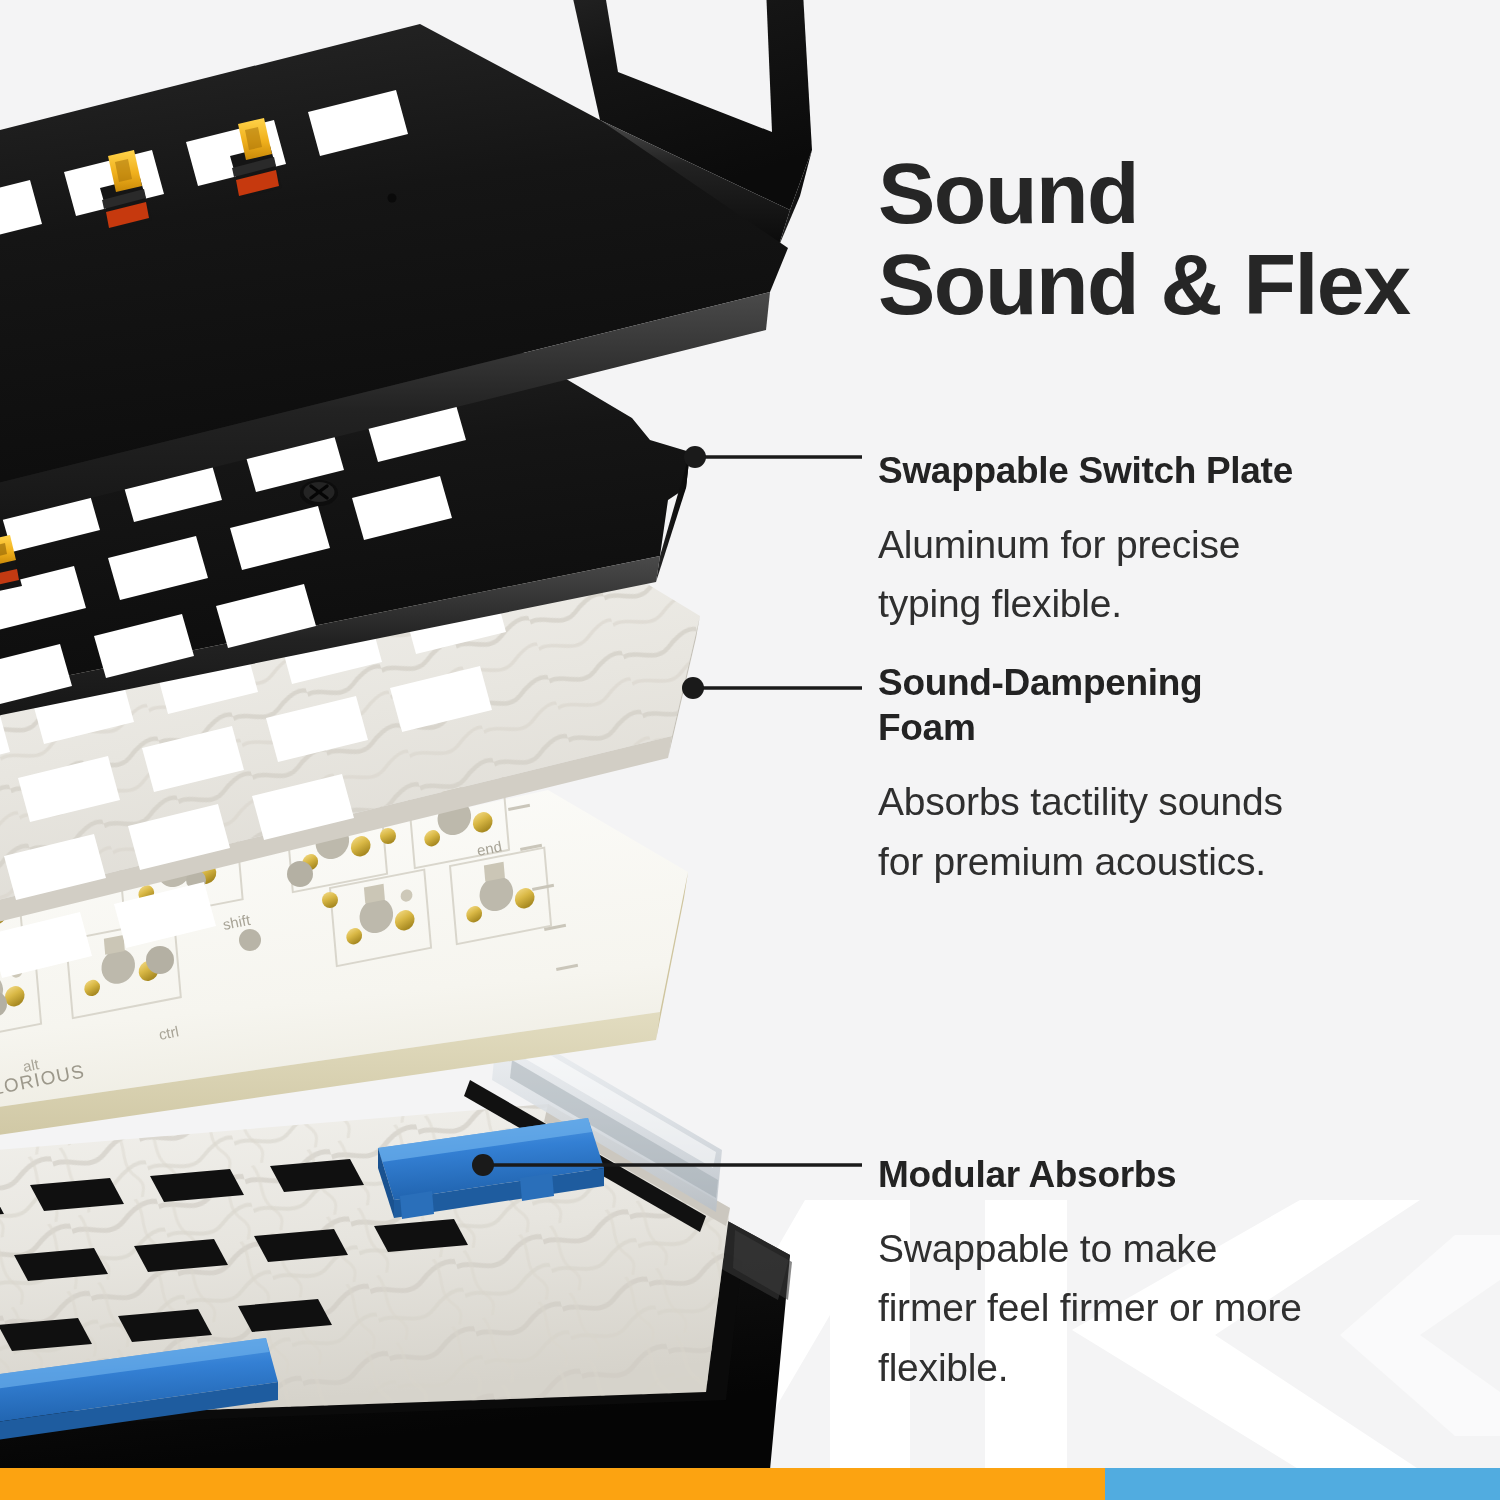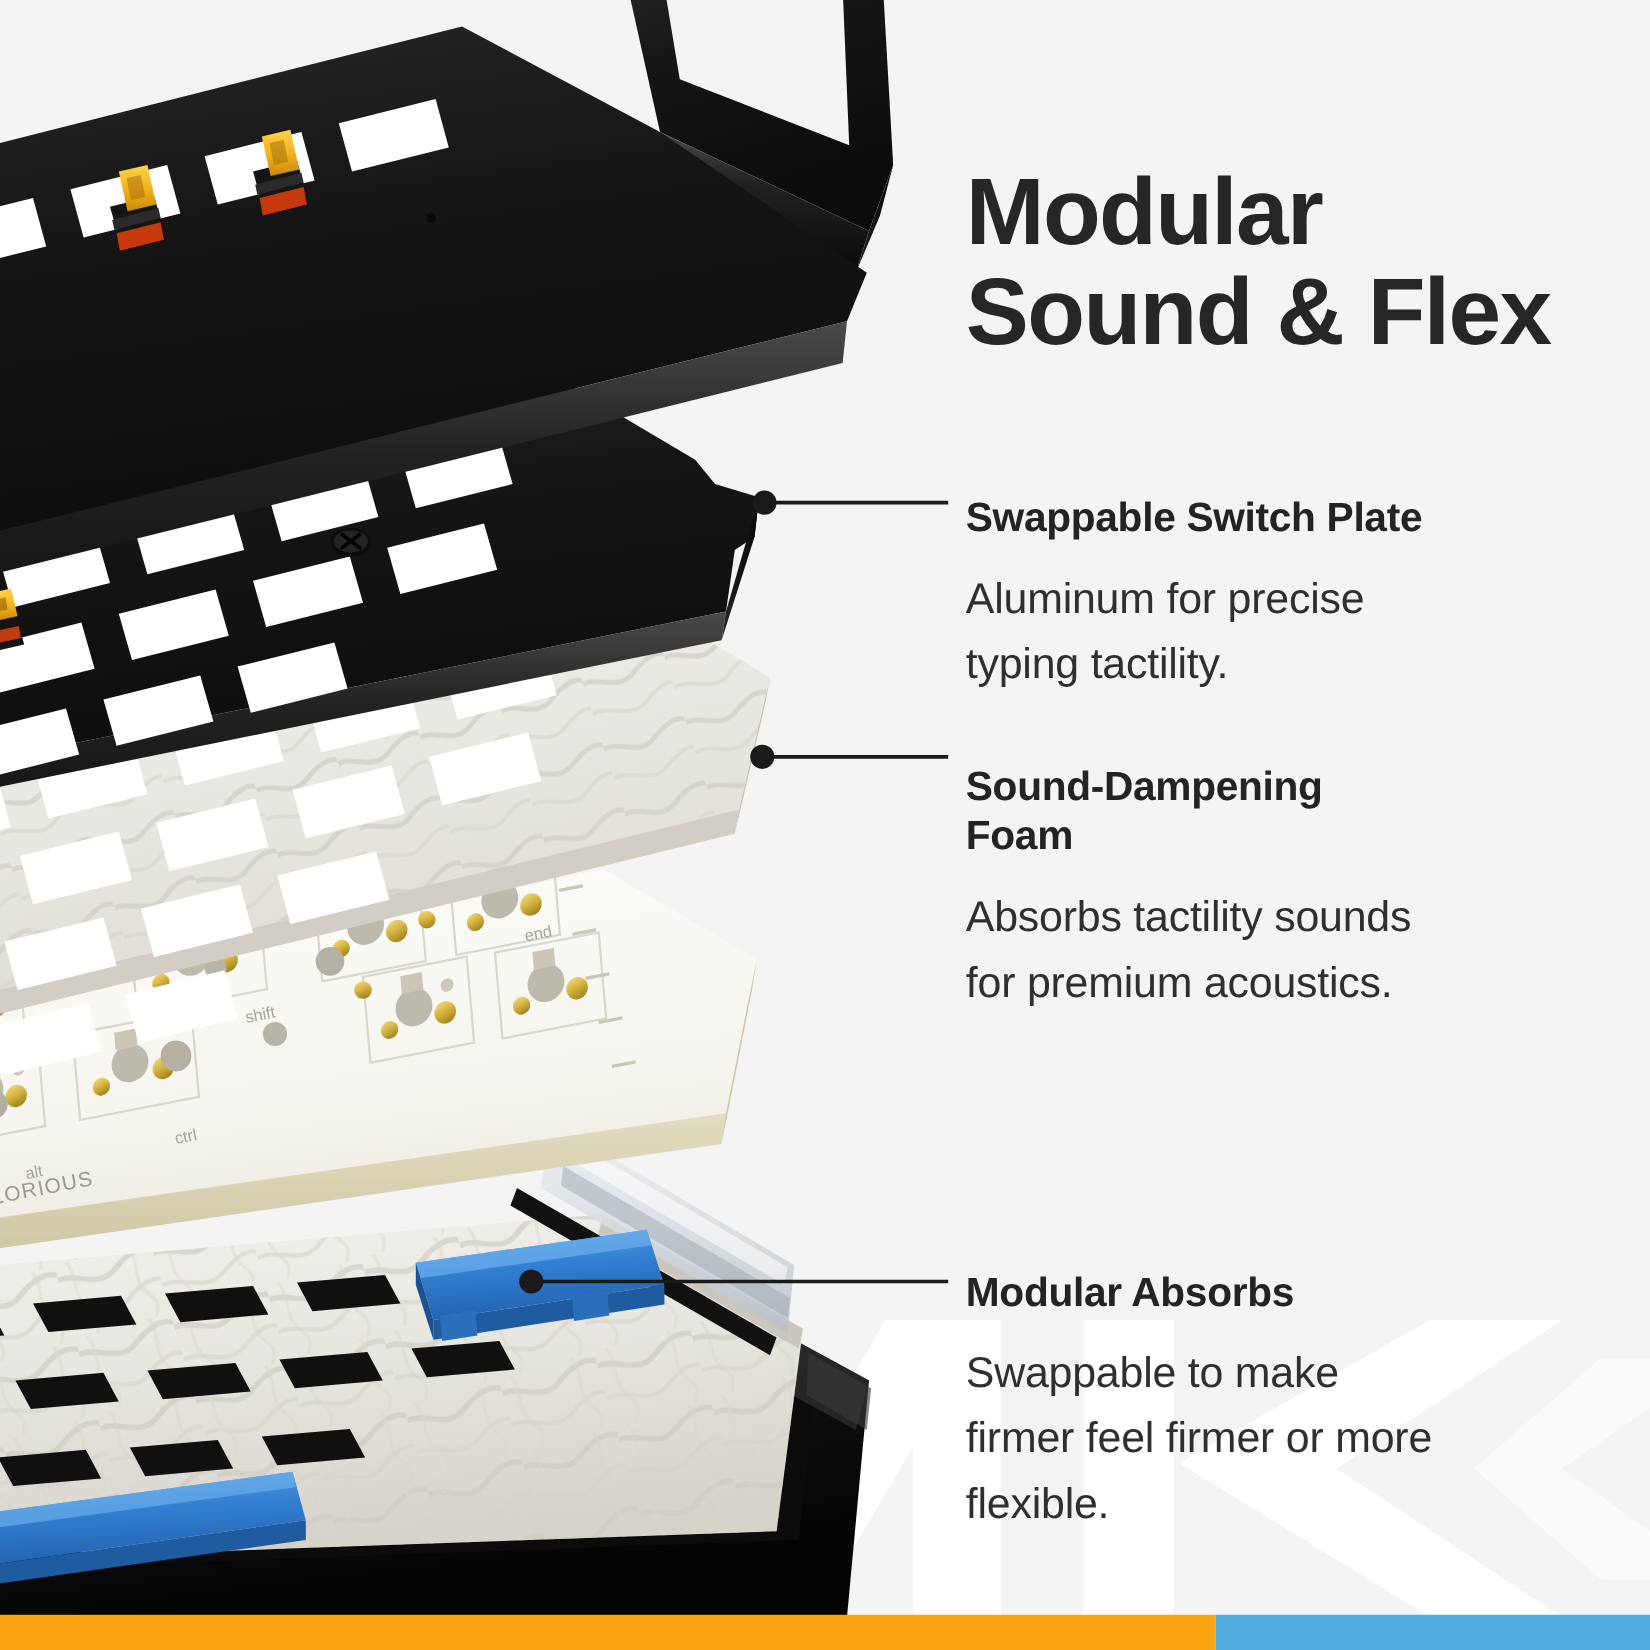--- a/index.html
+++ b/index.html
@@ -65,21 +65,21 @@
   }
   .callout .bd {
     margin-top:22px;
     font-size:39px;
     font-weight:normal;
     line-height:1.52;
     letter-spacing:-0.2px;
     color:#2f2f2f;
   }
   #callout-1 { top:436px; }
-  #callout-2 { top:680px; }
+  #callout-2 { top:648px; }
   #callout-3 { top:1140px; }
 
   
   .leaders {
     position:absolute; left:0; top:0;
     width:1500px; height:1500px;
     z-index:3; pointer-events:none;
   }
 
   
@@ -641,27 +641,27 @@
       <g>
         <line x1="483" y1="1165" x2="862" y2="1165"></line>
         <circle cx="483" cy="1165" r="11" stroke="none"></circle>
       </g>
     </g>
   </svg>
 
   <div class="copy">
 
     <h1 class="title">
-      <span>Modular</span>
+      <span>Sound</span>
       <span class="l2">Sound &amp; Flex</span>
     </h1>
 
     <div class="callout" id="callout-1">
       <div class="hd">Swappable Switch Plate</div>
-      <div class="bd">Aluminum for precise typing tactility.</div>
+      <div class="bd">Aluminum for precise typing flexible.</div>
     </div>
 
     <div class="callout" id="callout-2">
       <div class="hd">Sound-Dampening Foam</div>
       <div class="bd">Absorbs tactility sounds for premium acoustics.</div>
     </div>
 
     <div class="callout" id="callout-3">
       <div class="hd">Modular Absorbs</div>
       <div class="bd">Swappable to make firmer feel firmer or more flexible.</div>

